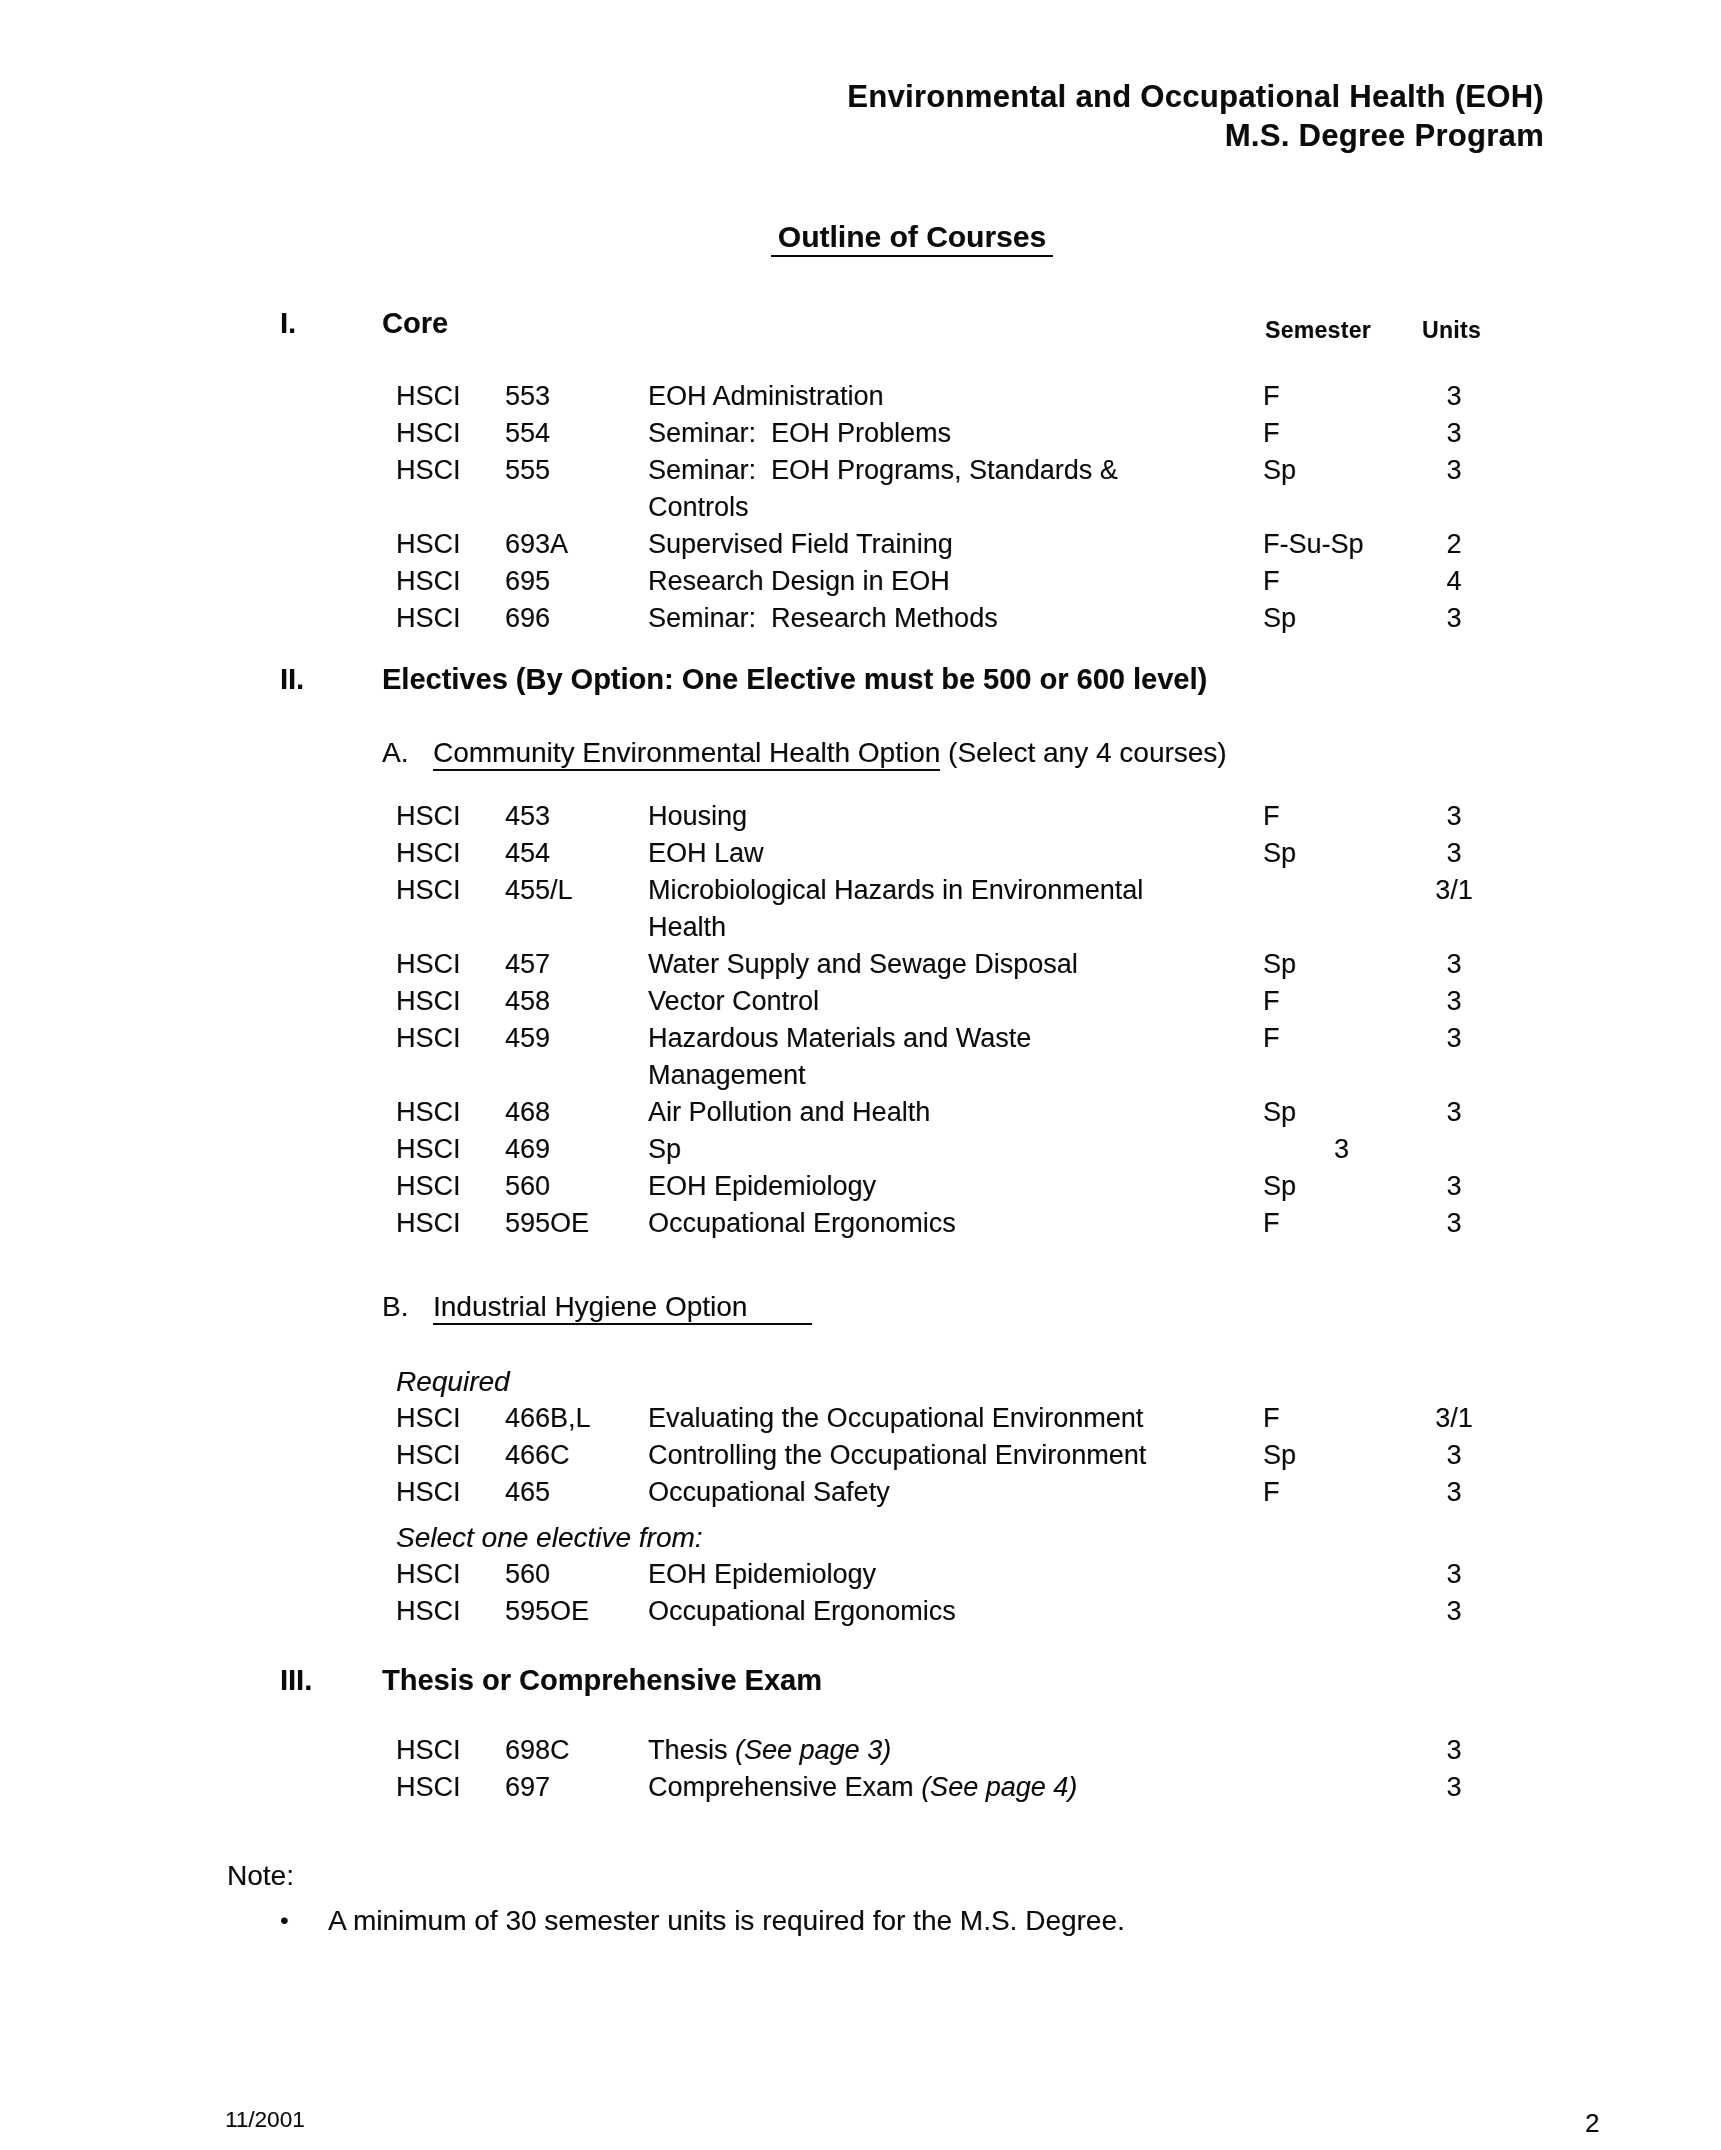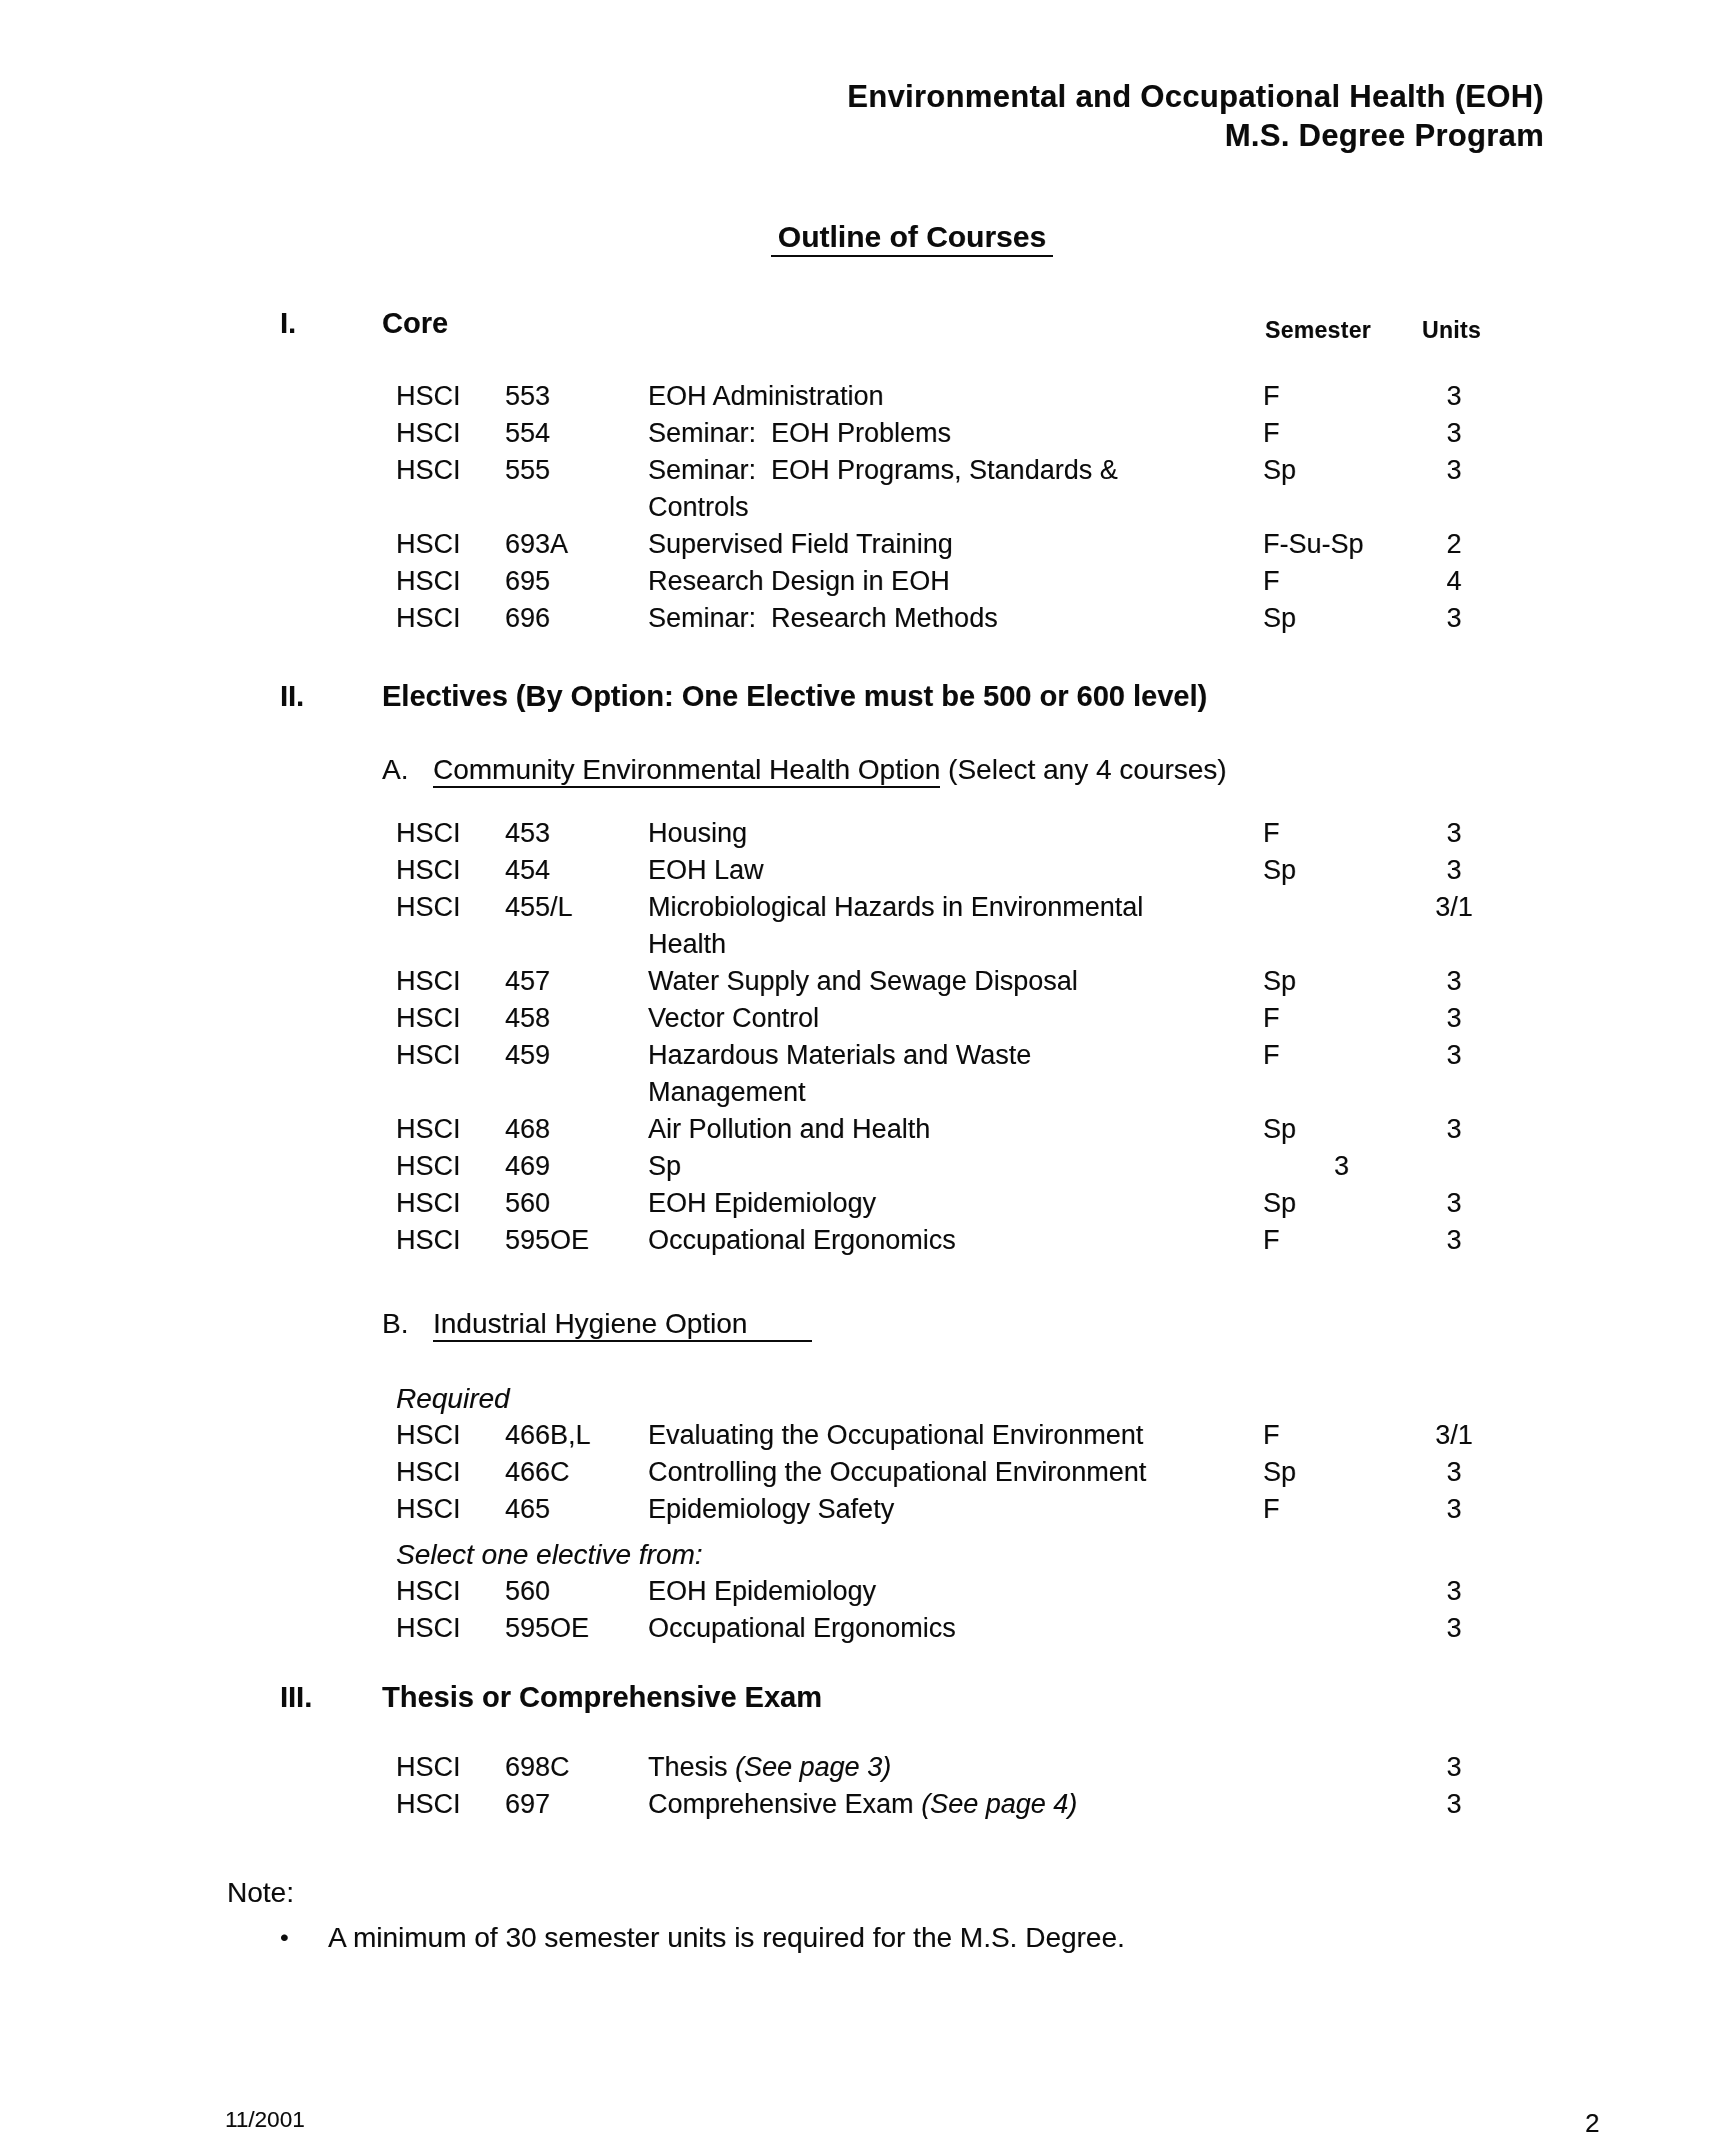--- a/index.html
+++ b/index.html
@@ -38,21 +38,21 @@
   
   .sec-head {
     position: relative;
     display: flex;
     font-weight: bold;
     font-size: 29px;
     line-height: 38px;
   }
   .numeral { flex: none; width: 102px; }
   .sec1 { margin-top: 41px; }
-  .sec2 { margin-top: 40px; }
+  .sec2 { margin-top: 23px; }
   .sec3 { margin-top: 31px; }
   .colhead {
     position: absolute;
     top: 6.8px;
     font-size: 23px;
     font-weight: bold;
     letter-spacing: 0.3px;
   }
   .colhead-sem  { left: 985px; }
   .colhead-units{ left: 1142px; }
@@ -295,21 +295,21 @@
         <div class="crow">
           <span class="c-dept">HSCI</span>
           <span class="c-num">466C</span>
           <span class="c-title">Controlling the Occupational Environment</span>
           <span class="c-sem">Sp</span>
           <span class="c-units">3</span>
         </div>
         <div class="crow">
           <span class="c-dept">HSCI</span>
           <span class="c-num">465</span>
-          <span class="c-title">Epidemiology Safety</span>
+          <span class="c-title">Occupational Safety</span>
           <span class="c-sem">F</span>
           <span class="c-units">3</span>
         </div>
       </div>
 
     <div class="group-label gl-select">Select one elective from:</div>
     <div class="rows rows-belect">
         <div class="crow">
           <span class="c-dept">HSCI</span>
           <span class="c-num">560</span>

